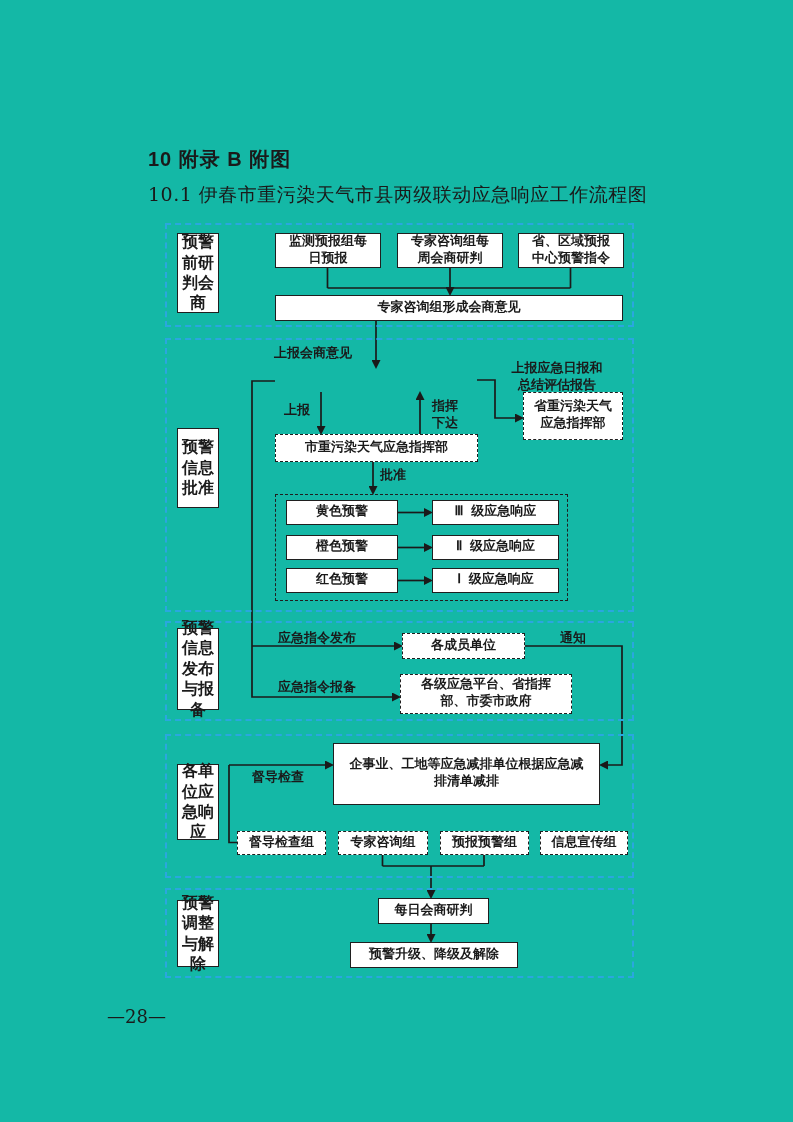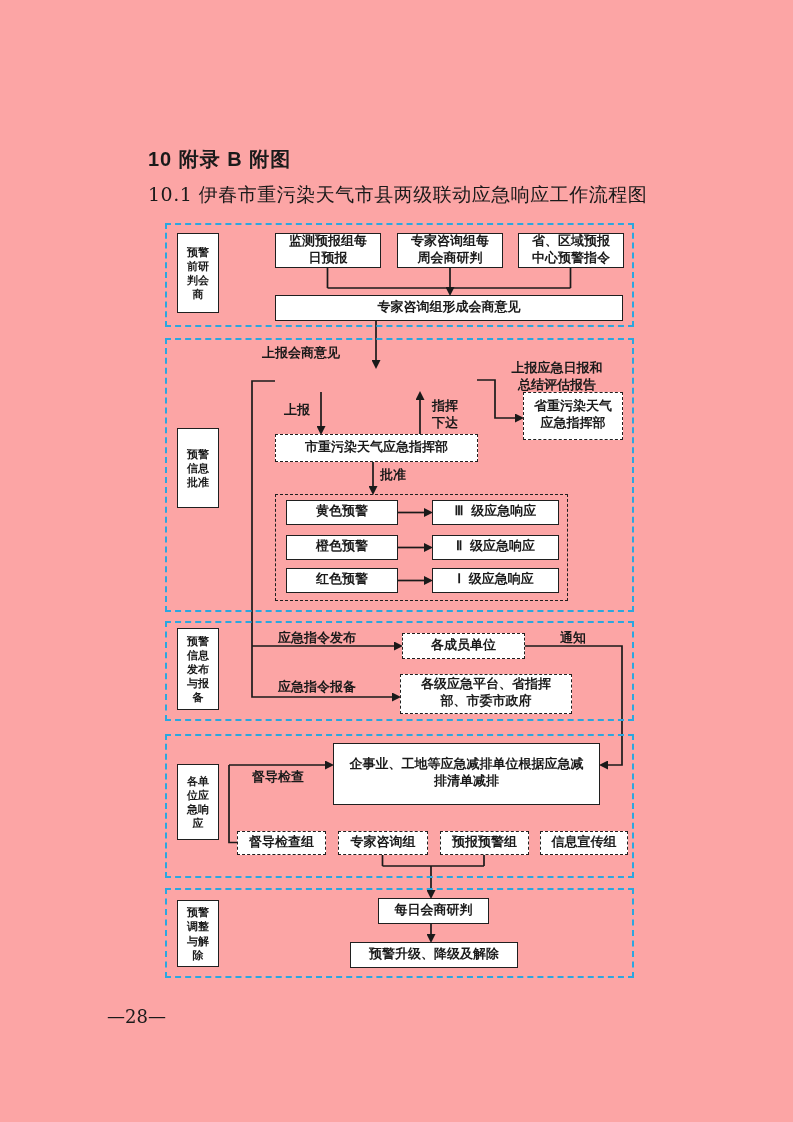--- a/index.html
+++ b/index.html
@@ -1,38 +1,38 @@
 <!DOCTYPE html>
 <html><head>
 <meta charset="utf-8">
 <style>
   html,body { margin:0; padding:0; background:#ffffff; }
   * { box-sizing:border-box; }
   .page {
-    position:relative; width:793px; height:1122px; background:#fca5a5;
+    position:relative; width:793px; height:1122px; background:#14b8a6;
     font-family:"Liberation Sans", sans-serif; color:#1a1a1a; overflow:hidden;
   }
   .heading {
     position:absolute; left:148px; top:146px;
     font-size:20px; font-weight:700; letter-spacing:1px;
   }
   .subheading {
     position:absolute; left:148px; top:182px;
     font-family:"DejaVu Serif", serif; font-size:19px; letter-spacing:0.5px;
   }
   .pagenum {
     position:absolute; left:107px; top:1006px;
     font-family:"DejaVu Serif", serif; font-size:18px;
   }
   .sec { position:absolute; border:2px dashed #2AA7DF; }
   .vlabel {
     position:absolute; border:1.6px solid #1f1f1f; background:#fff;
     display:flex; align-items:center; justify-content:center;
     text-align:center; white-space:pre-line;
-    font-size:11px; font-weight:700; line-height:1.28;
+    font-size:16px; font-weight:700; line-height:1.28;
   }
   .box, .dbox {
     position:absolute; background:#fff;
     display:flex; align-items:center; justify-content:center;
     text-align:center; white-space:pre-line;
     font-size:13px; font-weight:700; line-height:1.3;font-family:Liberation Mono, monospace;
   }
   .box  { border:1.6px solid #1f1f1f; }
   .dbox { border:1.6px dashed #1f1f1f; }
   .frame { background:transparent; }
@@ -118,21 +118,21 @@
 除</div>
 
   <div class="box" style="left:275px;top:233px;width:106px;height:35px">监测预报组每
 日预报</div>
   <div class="box" style="left:397px;top:233px;width:106px;height:35px">专家咨询组每
 周会商研判</div>
   <div class="box" style="left:518px;top:233px;width:106px;height:35px">省、区域预报
 中心预警指令</div>
   <div class="box" style="left:275px;top:295px;width:348px;height:26px">专家咨询组形成会商意见</div>
 
-  <div class="lbl" style="left:262px;top:345px">上报会商意见</div>
+  <div class="lbl" style="left:274px;top:345px">上报会商意见</div>
   <div class="lbl" style="left:284px;top:402px">上报</div>
   <div class="lbl" style="left:432px;top:398px">指挥
 下达</div>
   <div class="dbox" style="left:275px;top:434px;width:203px;height:28px">市重污染天气应急指挥部</div>
   <div class="lbl c" style="left:497px;top:360px;width:120px">上报应急日报和
 总结评估报告</div>
   <div class="dbox" style="left:523px;top:392px;width:100px;height:48px">省重污染天气
 应急指挥部</div>
   <div class="lbl" style="left:380px;top:467px">批准</div>
 

